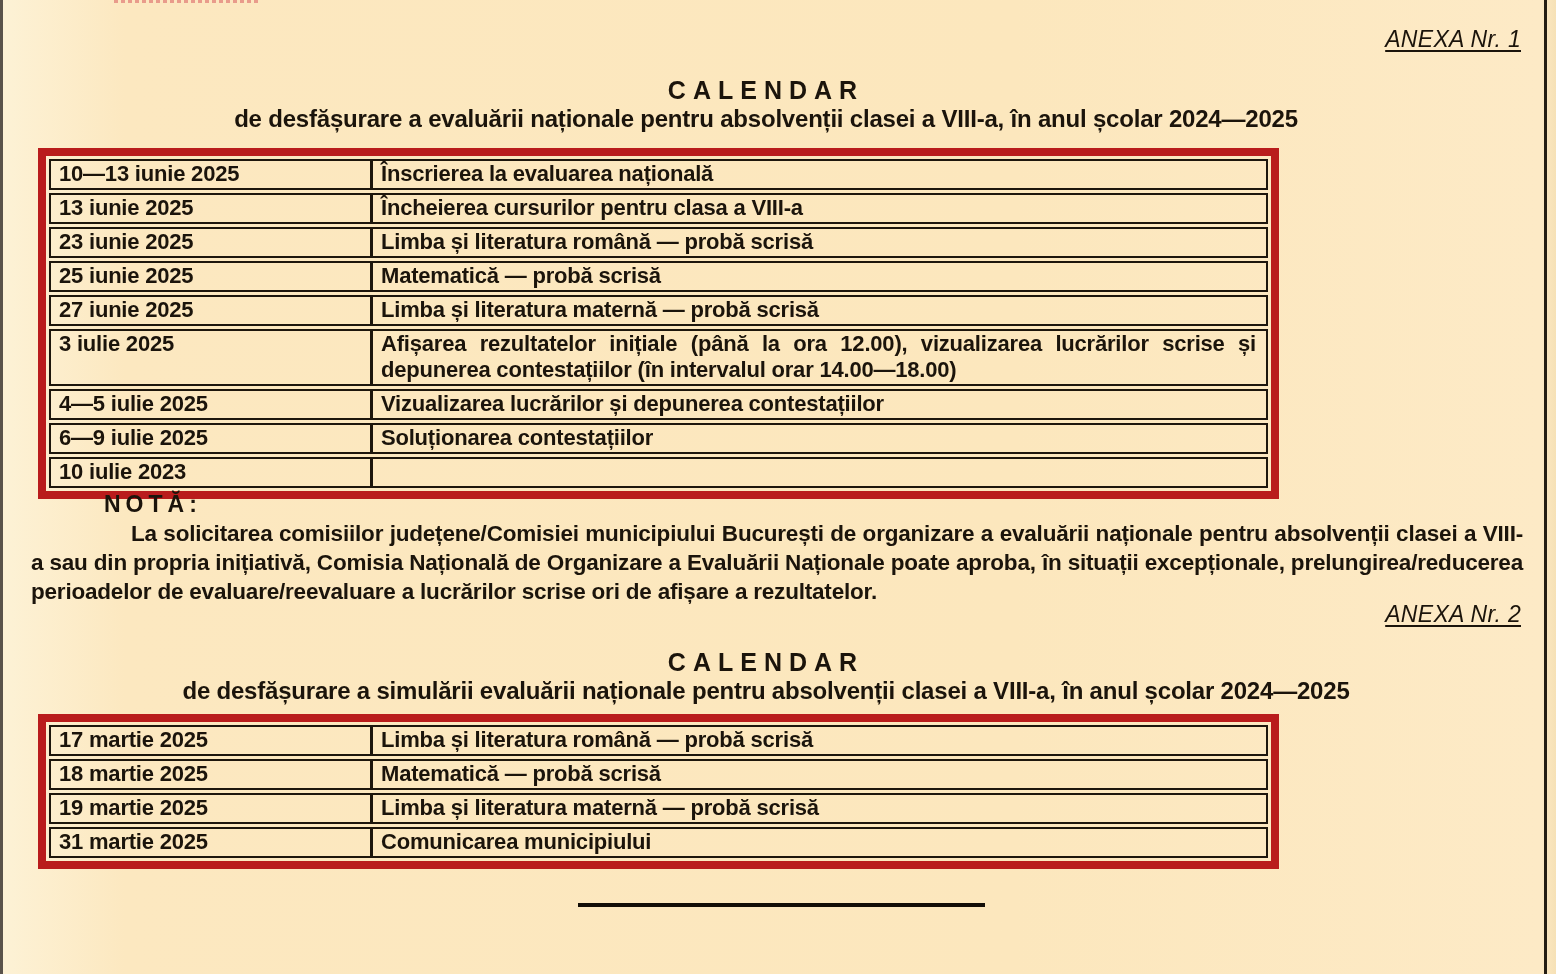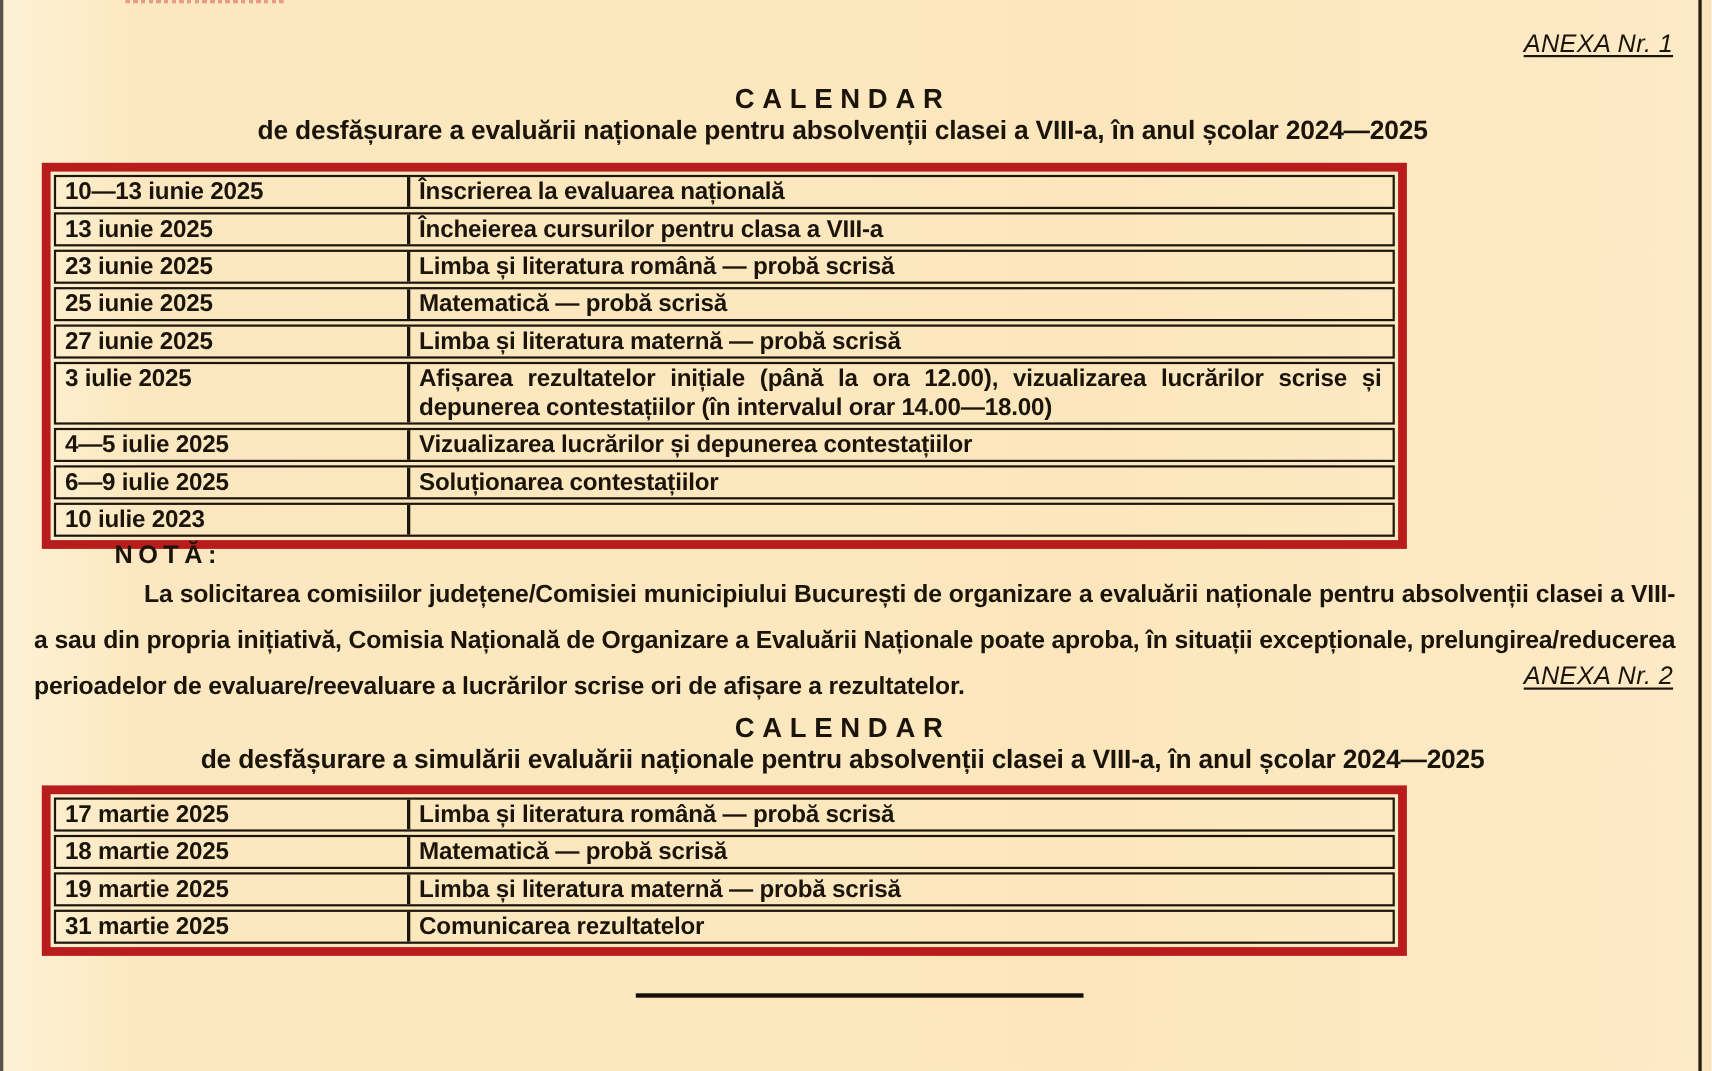--- a/index.html
+++ b/index.html
@@ -52,21 +52,21 @@
   .cell{
     box-sizing:border-box;
     font-size:22px;font-weight:bold;line-height:26px;letter-spacing:-0.2px;
     padding:0 8px 1px 8px;
   }
   .cell-date{flex:0 0 322px;width:322px;border-right:3px solid #1d160c;}
   .cell-activity{flex:1 1 auto;text-align:justify;padding-right:10px;}
   .note{position:absolute;left:31px;top:490px;width:1492px;}
   .note-heading{font-size:23px;font-weight:bold;letter-spacing:5px;line-height:28px;margin-left:73px;}
   .note-body{
-    font-size:22.5px;font-weight:bold;line-height:42px;letter-spacing:-0.2px;
+    font-size:22.5px;font-weight:bold;line-height:29px;letter-spacing:-0.2px;
     text-align:justify;text-indent:100px;margin-top:1px;
   }
   .end-rule{position:absolute;left:578px;top:903px;width:407px;height:4px;background:#130e07;}
 </style>
 </head>
 <body>
 
 <div class="page-edge edge-left"></div>
 <div class="page-edge edge-right"></div>
 <div class="red-remnant"></div>
@@ -136,17 +136,17 @@
     <div class="trow">
       <div class="cell cell-date">18 martie 2025</div>
       <div class="cell cell-activity">Matematică — probă scrisă</div>
     </div>
     <div class="trow">
       <div class="cell cell-date">19 martie 2025</div>
       <div class="cell cell-activity">Limba și literatura maternă — probă scrisă</div>
     </div>
     <div class="trow">
       <div class="cell cell-date">31 martie 2025</div>
-      <div class="cell cell-activity">Comunicarea rezultatelor</div>
+      <div class="cell cell-activity">Comunicarea municipiului</div>
     </div>
   </div>
 
 <div class="end-rule"></div>
 
 </body></html>

